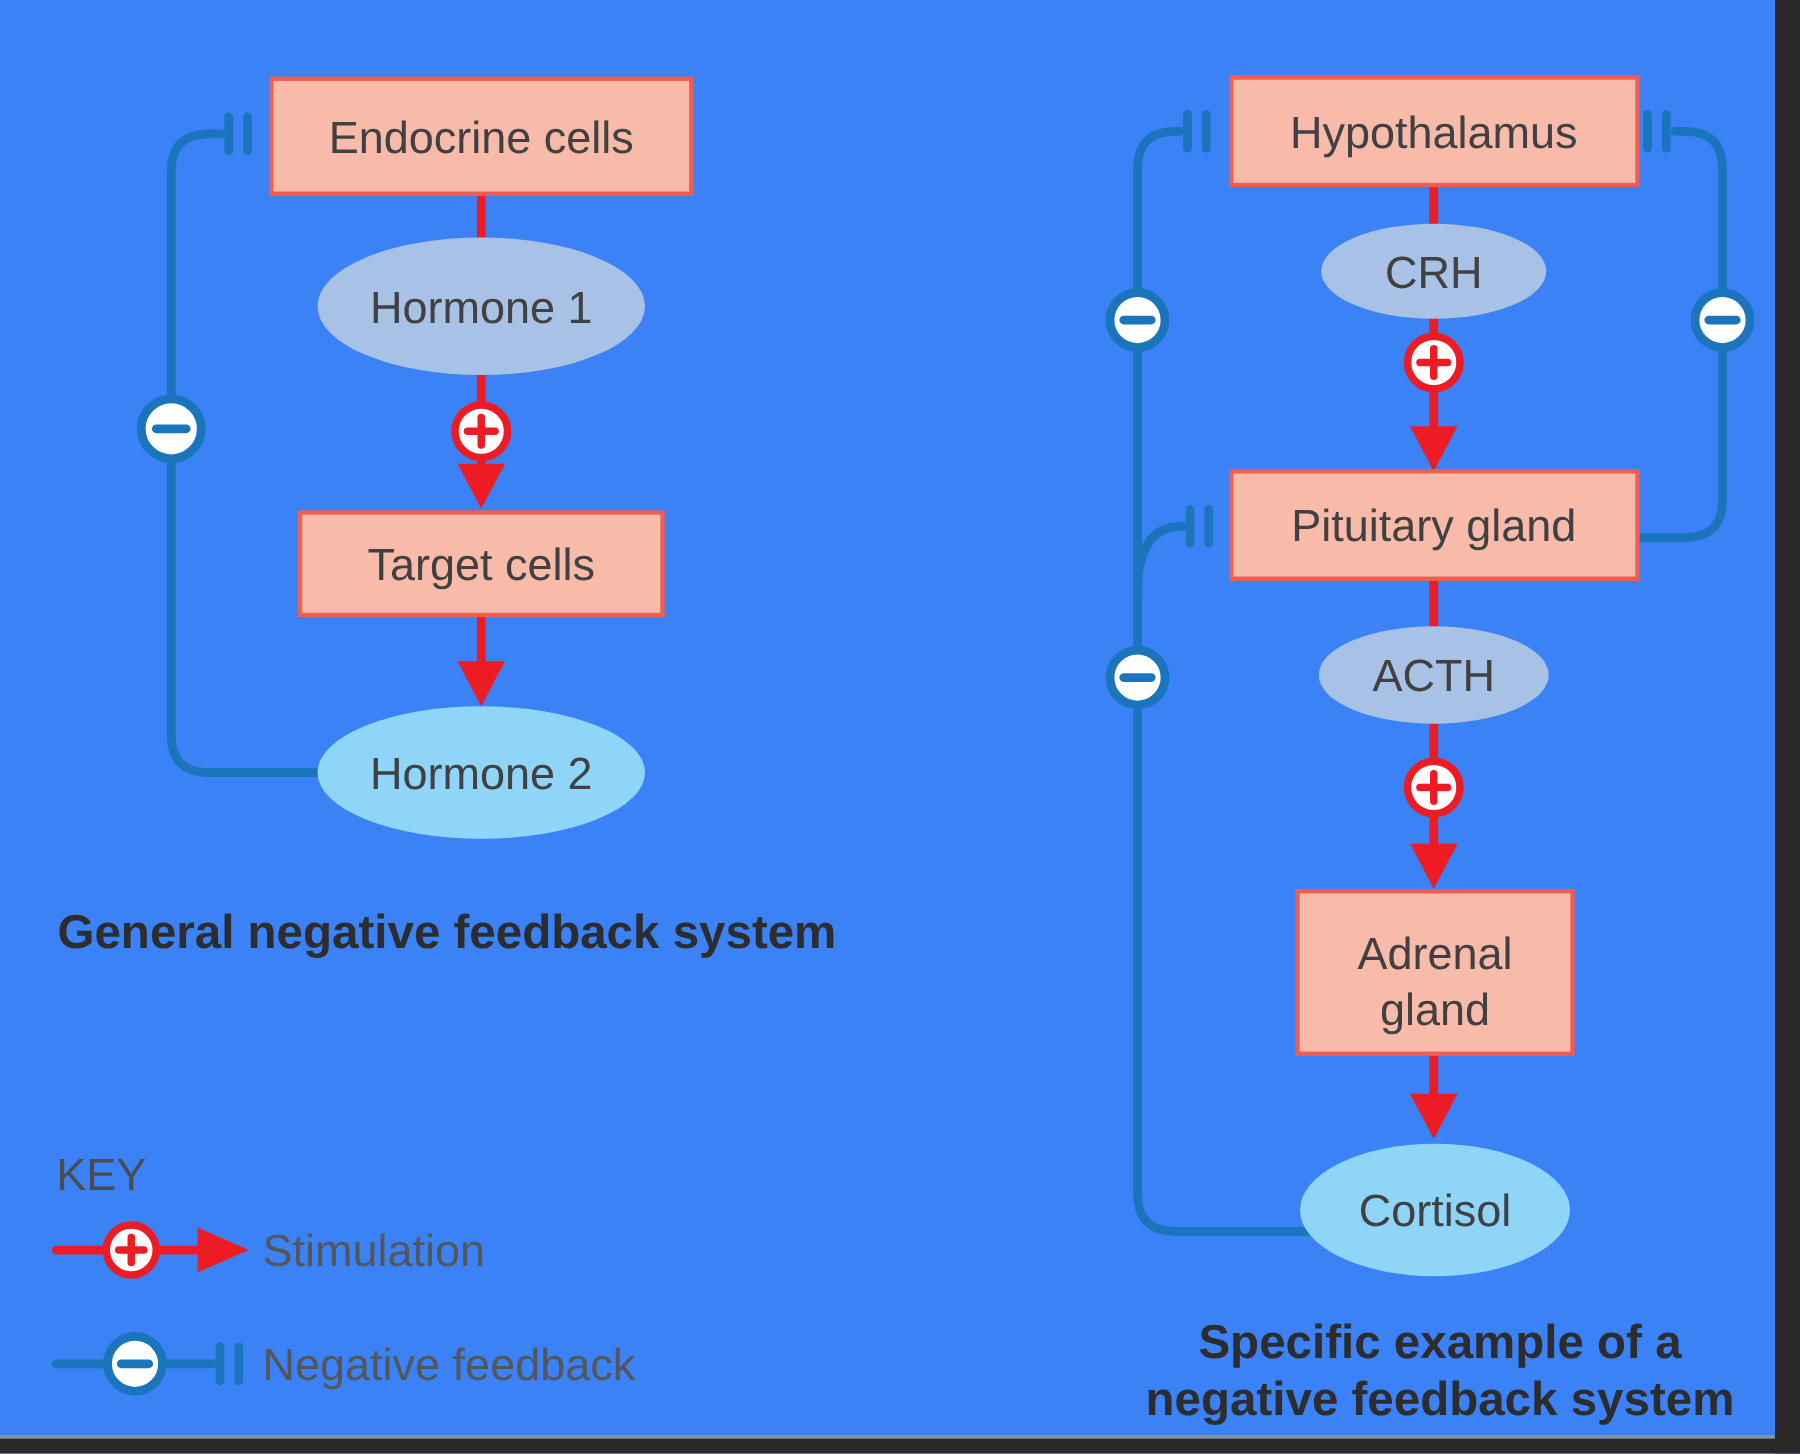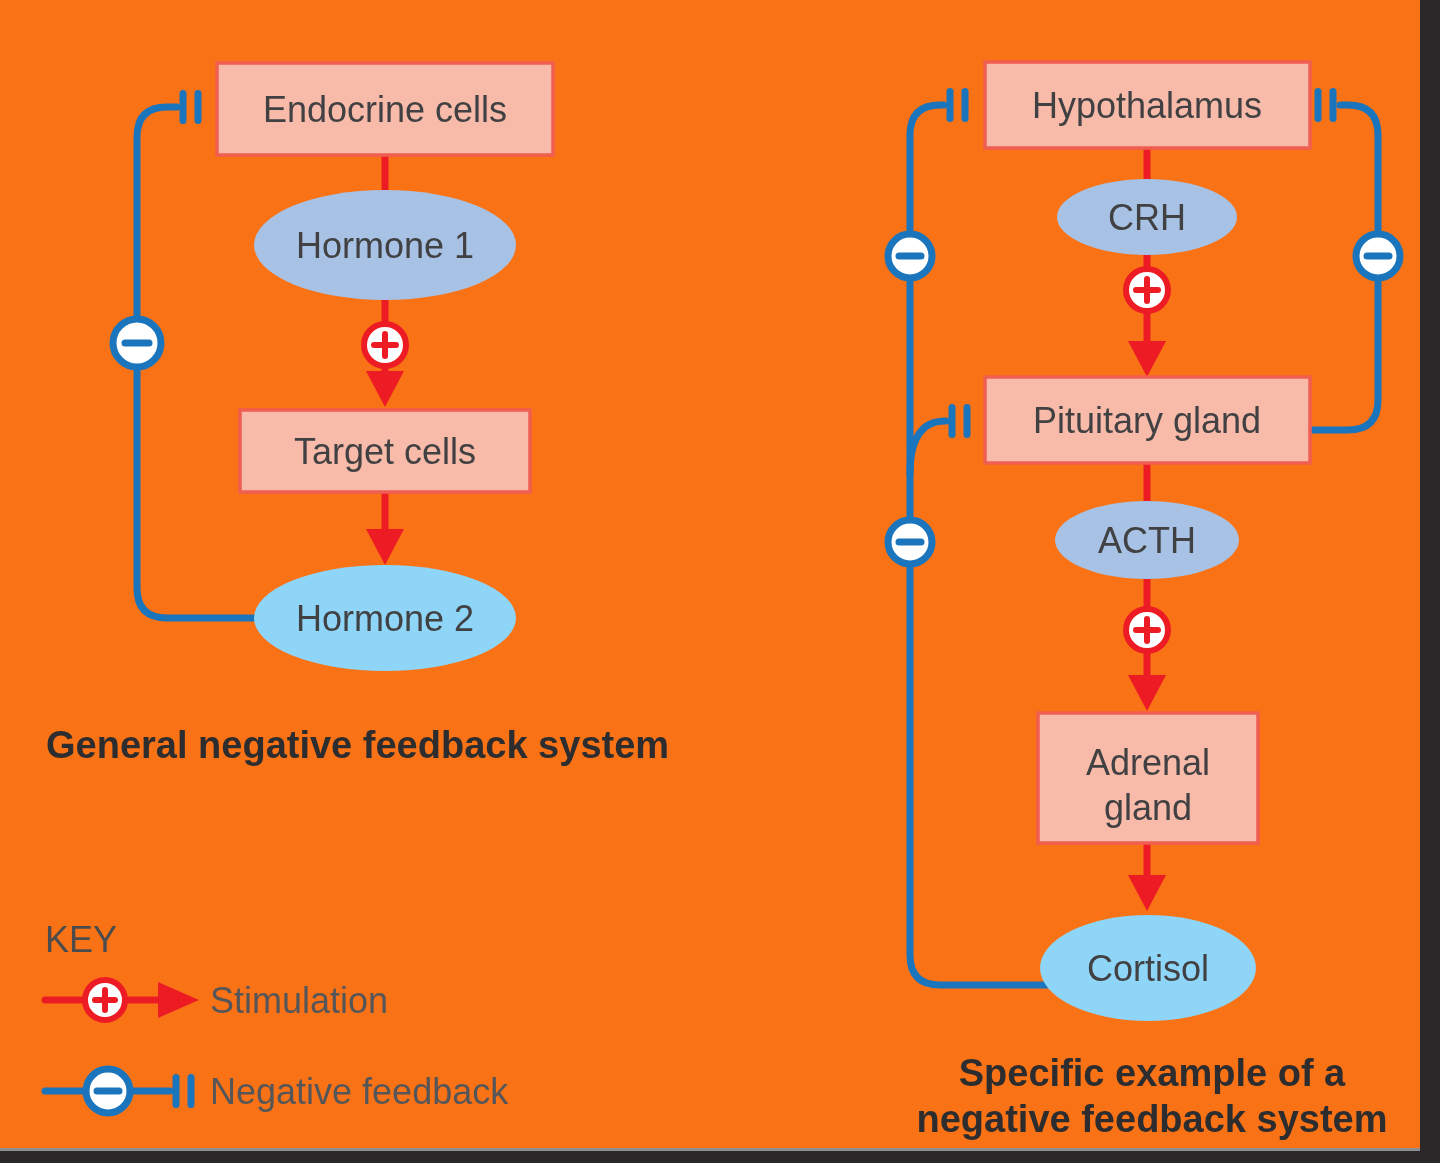--- a/index.html
+++ b/index.html
@@ -1,20 +1,20 @@
 <!DOCTYPE html>
 <html><head>
 <meta charset="utf-8">
 <style>
   html, body { margin: 0; padding: 0; background: #ffffff; }
   .stage {
     position: relative;
     width: 1440px;
     height: 1163px;
-    background: #f97316;
+    background: #3b82f6;
     overflow: hidden;
     font-family: "Liberation Sans", sans-serif;
   }
   svg text {
     font-family: "Liberation Sans", sans-serif;
     fill: #414042;
   }
   .node-label { font-size: 36px; }
   .caption { font-size: 38px; font-weight: bold; fill: #2d2d2f; }
   .key-title { font-size: 36px; fill: #4c4c4e; }

